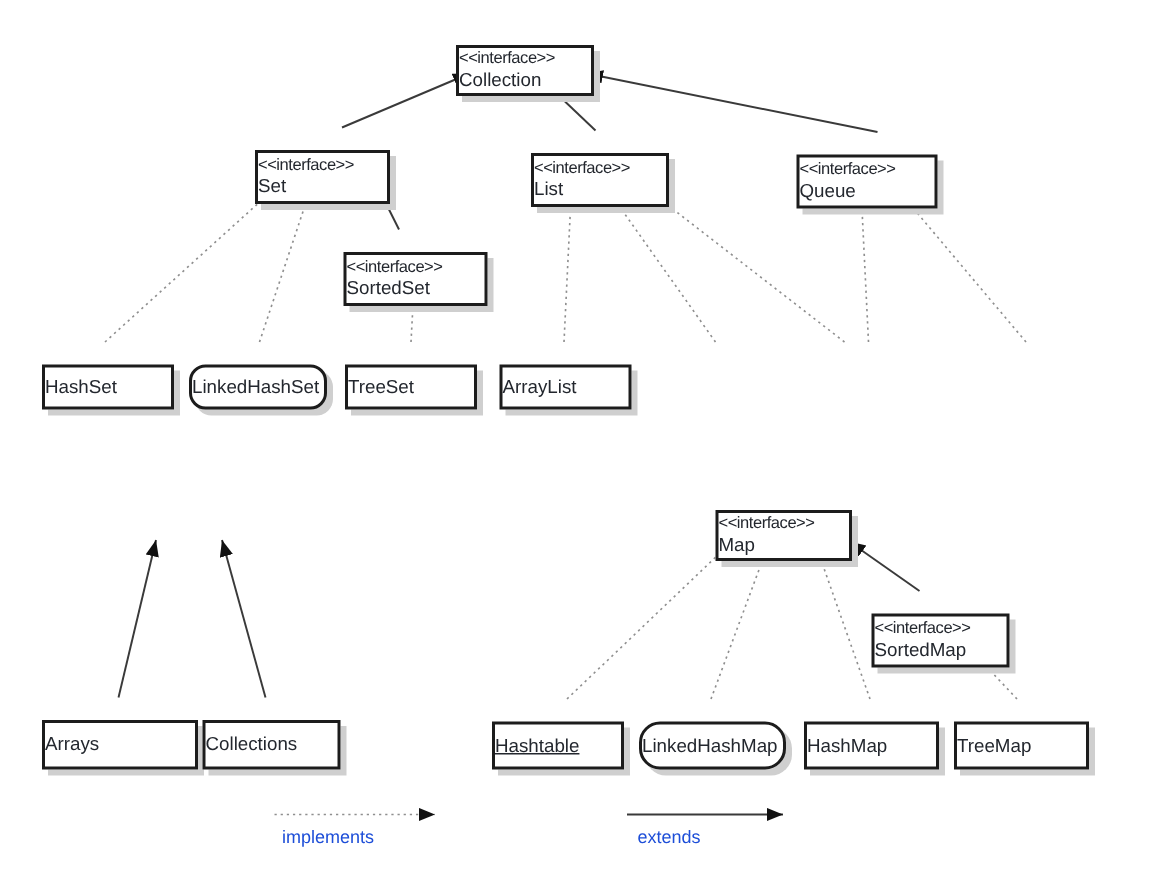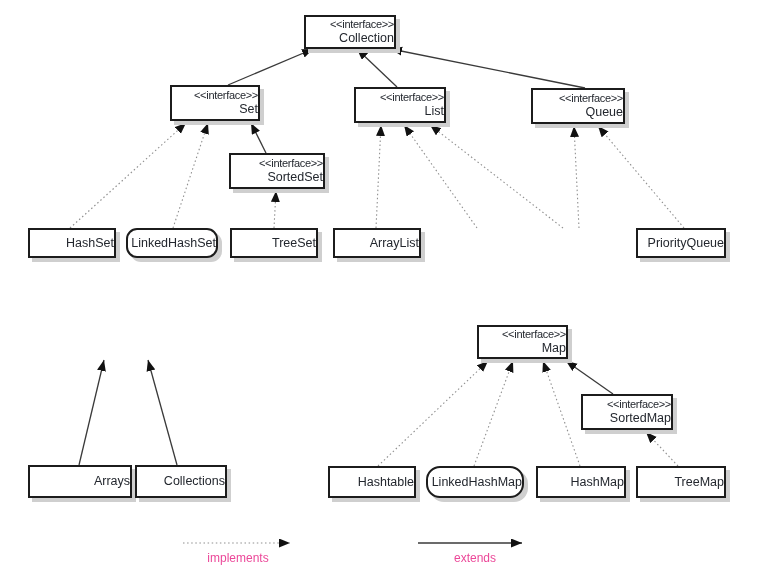--- a/index.html
+++ b/index.html
@@ -4,27 +4,27 @@
 <style>
   html,body{margin:0;padding:0;background:#ffffff;}
   .canvas{
     position:relative;width:768px;height:581px;background:#ffffff;overflow:hidden;
     font-family:"Liberation Sans", sans-serif;color:#23272e;
   }
   svg.edges{position:absolute;left:0;top:0;width:768px;height:581px;}
   .box{
     position:absolute;box-sizing:border-box;background:#ffffff;
     border:2px solid #1c1c1c;box-shadow:4px 4px 0 #cfcfcf;
-    display:flex;flex-direction:column;align-items:flex-end;justify-content:center;
-    text-align:center;line-height:1.15;
+    display:flex;flex-direction:column;align-items:flex-start;justify-content:center;
+    text-align:center;line-height:1.15;margin-top:15px;
   }
   .box .st{font-size:11px;letter-spacing:-0.3px;white-space:nowrap;}
   .box .nm{font-size:12.5px;white-space:nowrap;}
   .legend-label{
-    position:absolute;font-size:12px;text-align:center;width:100px;color:#ec4899;
+    position:absolute;font-size:12px;width:100px;color:#1d4ed8;
   }
 </style>
 </head>
 <body>
 
 <div class="canvas">
 
   <svg class="edges" viewBox="0 0 768 581">
     <defs>
       <marker id="ah" markerUnits="userSpaceOnUse" markerWidth="13" markerHeight="11" refX="11" refY="4.5" orient="auto">
@@ -96,32 +96,29 @@
   </div>
   <div class="box" style="left:126px;top:228px;width:92px;height:30px;border-radius:11px;">
     <span class="nm">LinkedHashSet</span>
   </div>
   <div class="box" style="left:230px;top:228px;width:88px;height:30px;">
     <span class="nm">TreeSet</span>
   </div>
   <div class="box" style="left:333px;top:228px;width:88px;height:30px;">
     <span class="nm">ArrayList</span>
   </div>
-  <div class="box" style="left:636px;top:228px;width:90px;height:30px;">
-    <span class="nm">PriorityQueue</span>
-  </div>
 
   <div class="box" style="left:28px;top:465px;width:104px;height:33px;">
     <span class="nm">Arrays</span>
   </div>
   <div class="box" style="left:135px;top:465px;width:92px;height:33px;">
     <span class="nm">Collections</span>
   </div>
 
-  <div class="box" style="left:328px;top:466px;width:88px;height:32px;">
+  <div class="box" style="left:328px;top:466px;width:88px;height:32px;text-decoration:underline;">
     <span class="nm">Hashtable</span>
   </div>
   <div class="box" style="left:426px;top:466px;width:98px;height:32px;border-radius:14px;">
     <span class="nm">LinkedHashMap</span>
   </div>
   <div class="box" style="left:636px;top:466px;width:90px;height:32px;">
     <span class="nm">TreeMap</span>
   </div>
   <div class="box" style="left:536px;top:466px;width:90px;height:32px;">
     <span class="nm">HashMap</span>

